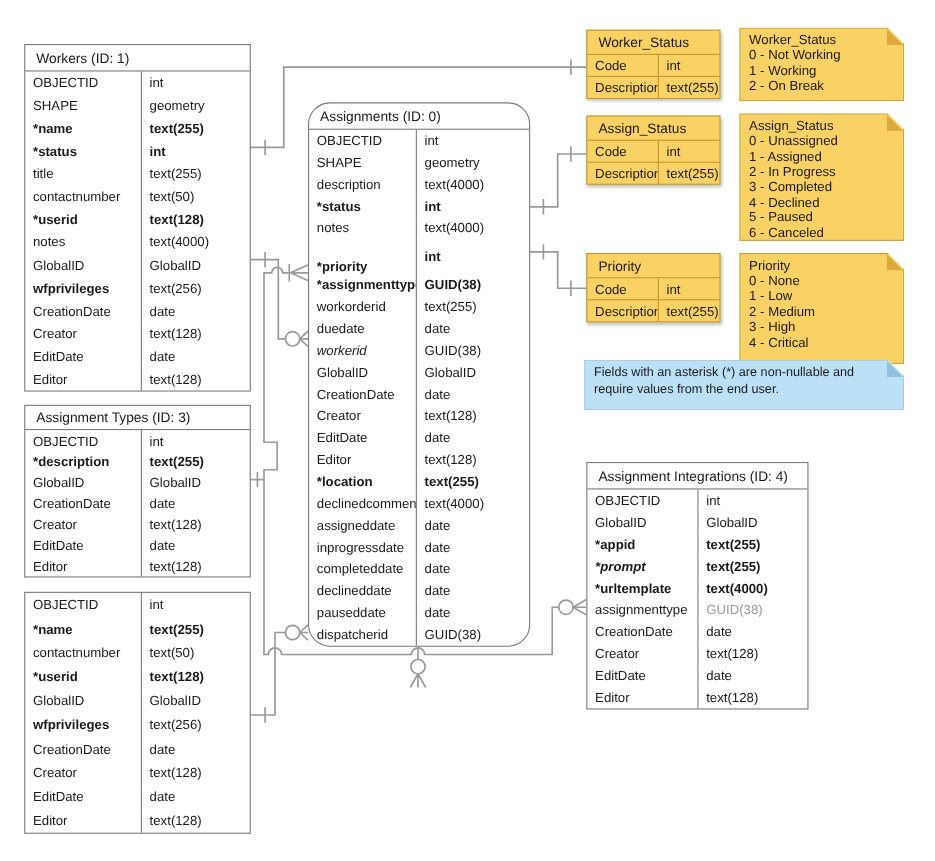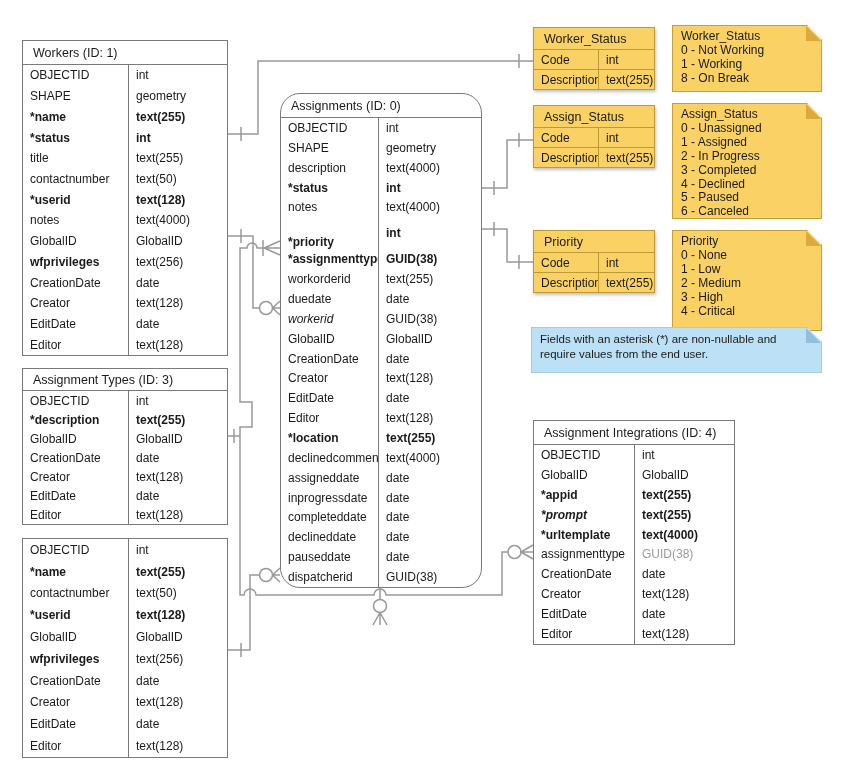--- a/index.html
+++ b/index.html
@@ -420,21 +420,21 @@
           <div class="cell cname" style="width: 64px;">Description</div>
           <div class="cell ctype">text(255)</div>
         </div>
       </div>
     </div>
     <div class="note" style="left: 672px; top: 25px; width: 150px; height: 67px;">
       <div class="fold"></div>
       <div class="nline">Worker_Status</div>
       <div class="nline">0 - Not Working</div>
       <div class="nline">1 - Working</div>
-      <div class="nline">8 - On Break</div>
+      <div class="nline">2 - On Break</div>
     </div>
     <div class="note" style="left: 672px; top: 103px; width: 150px; height: 116px;">
       <div class="fold"></div>
       <div class="nline">Assign_Status</div>
       <div class="nline">0 - Unassigned</div>
       <div class="nline">1 - Assigned</div>
       <div class="nline">2 - In Progress</div>
       <div class="nline">3 - Completed</div>
       <div class="nline">4 - Declined</div>
       <div class="nline">5 - Paused</div>

